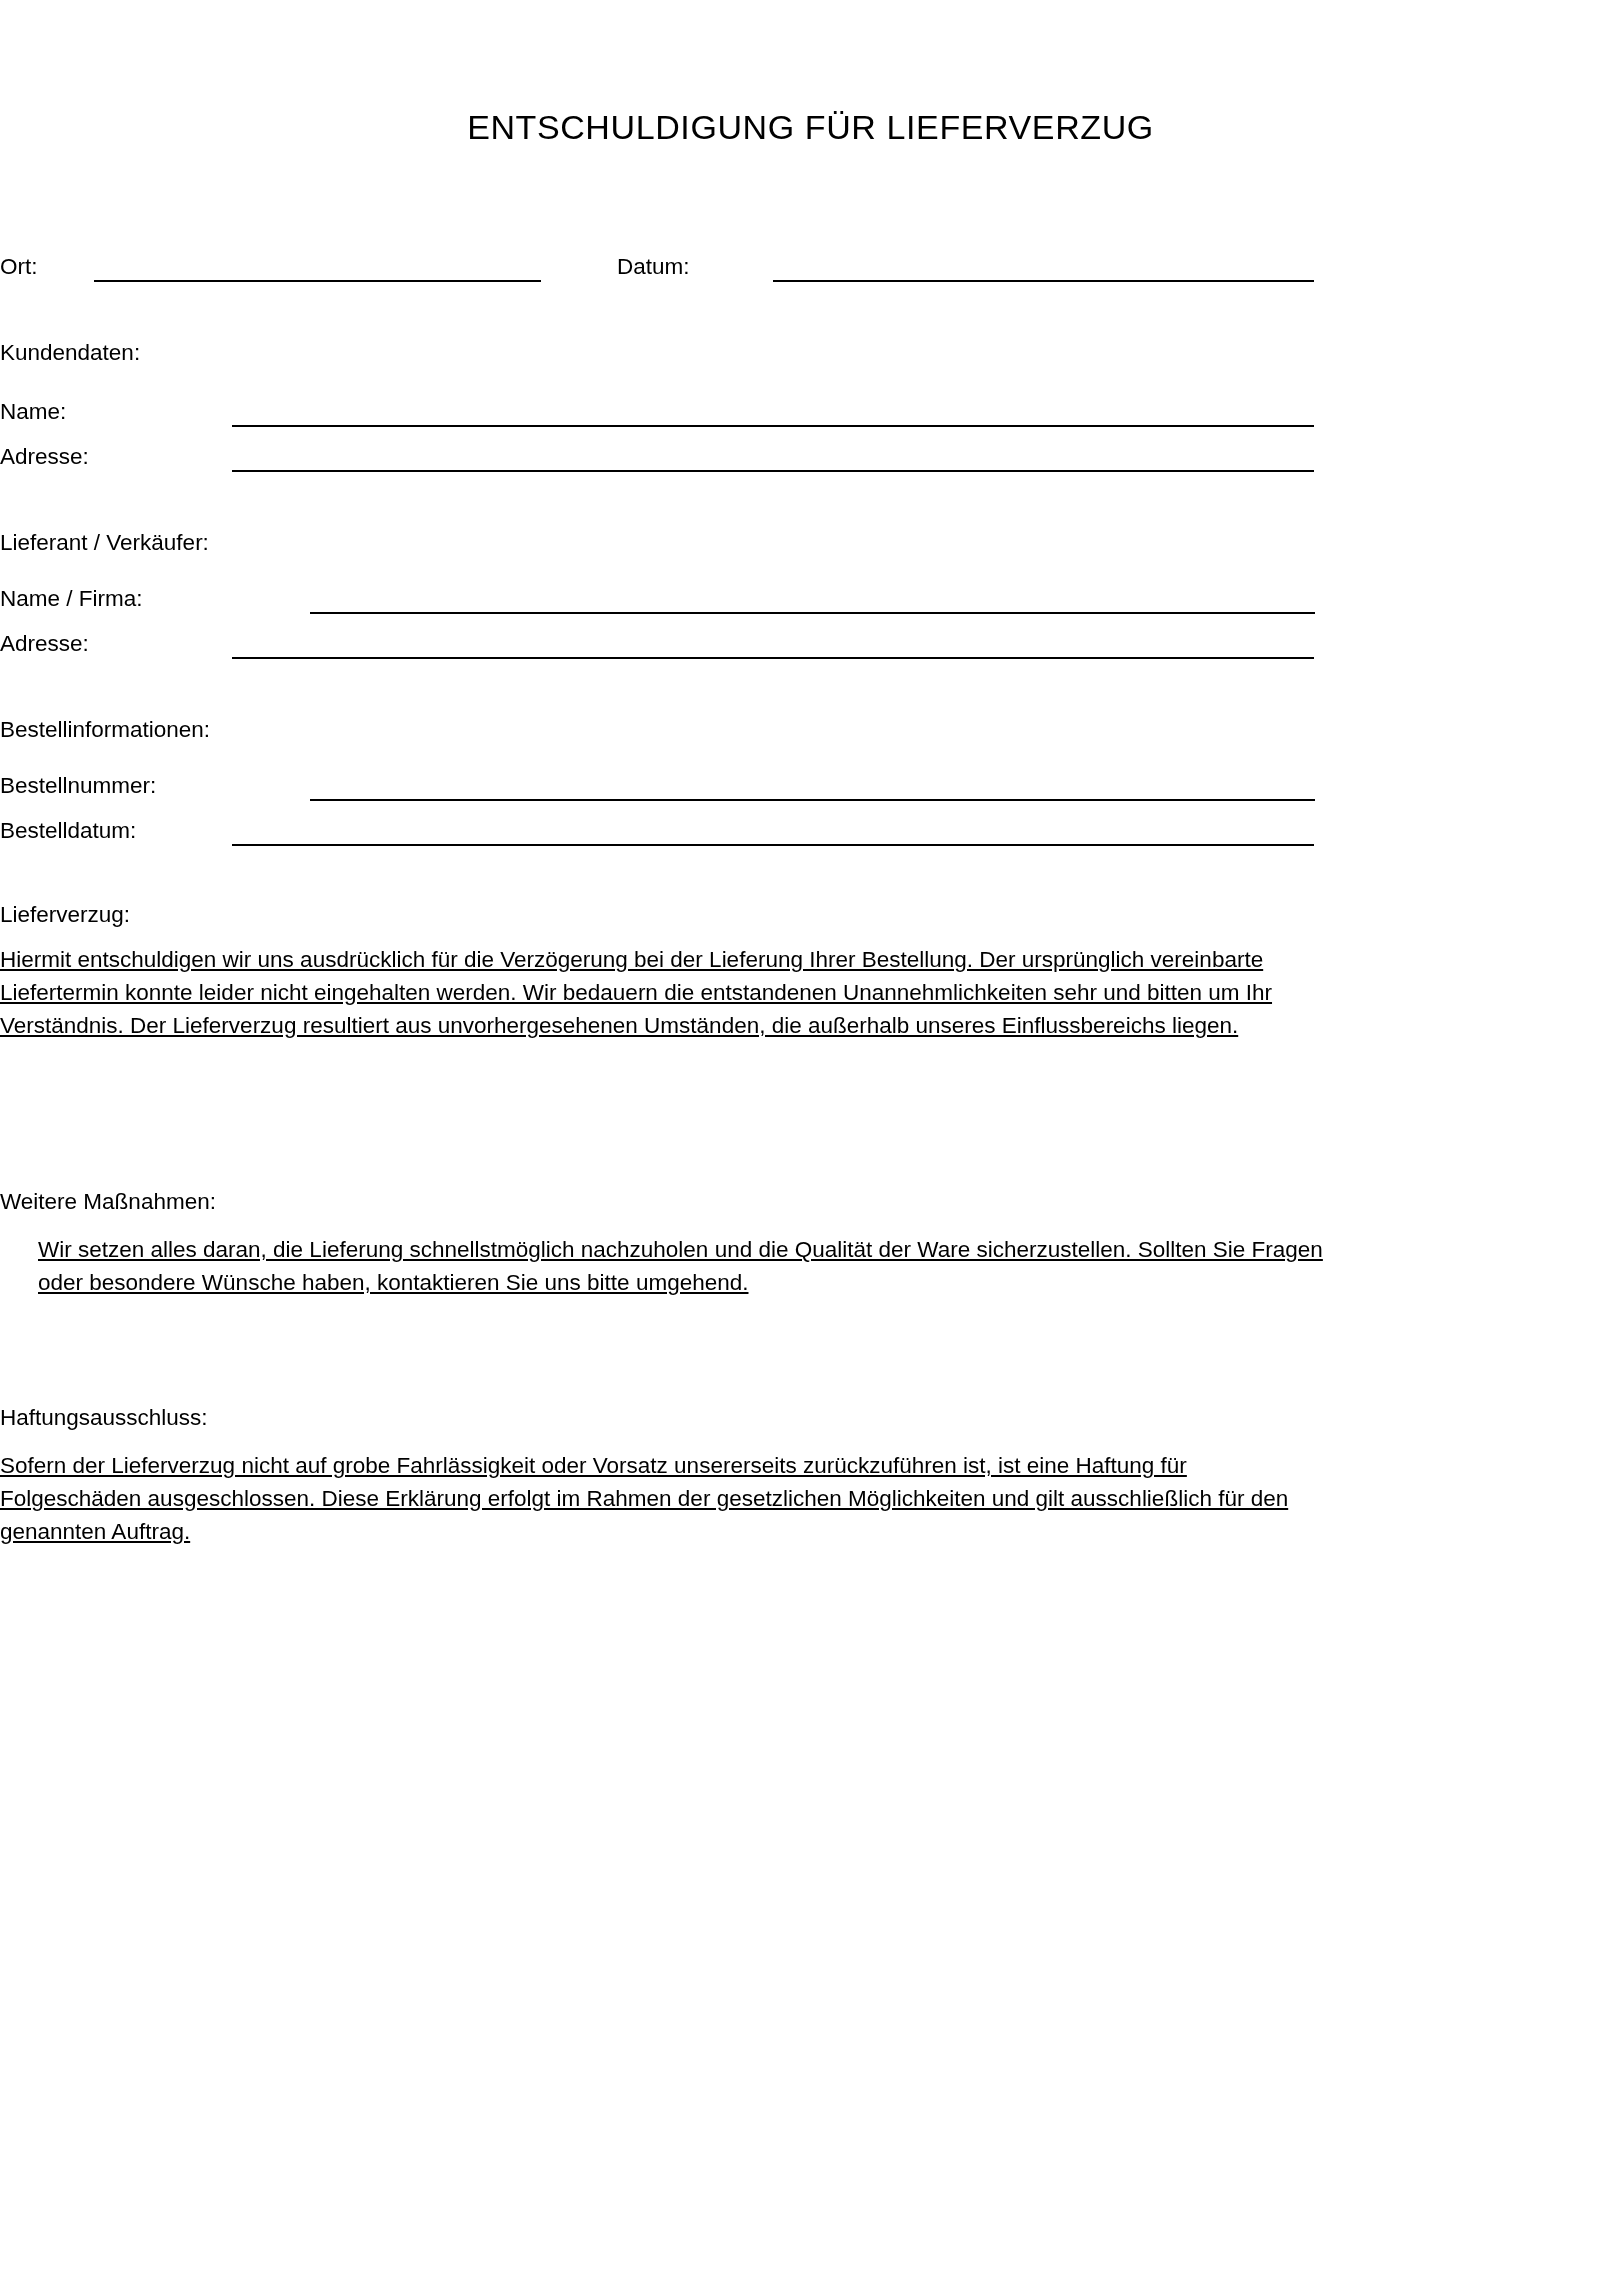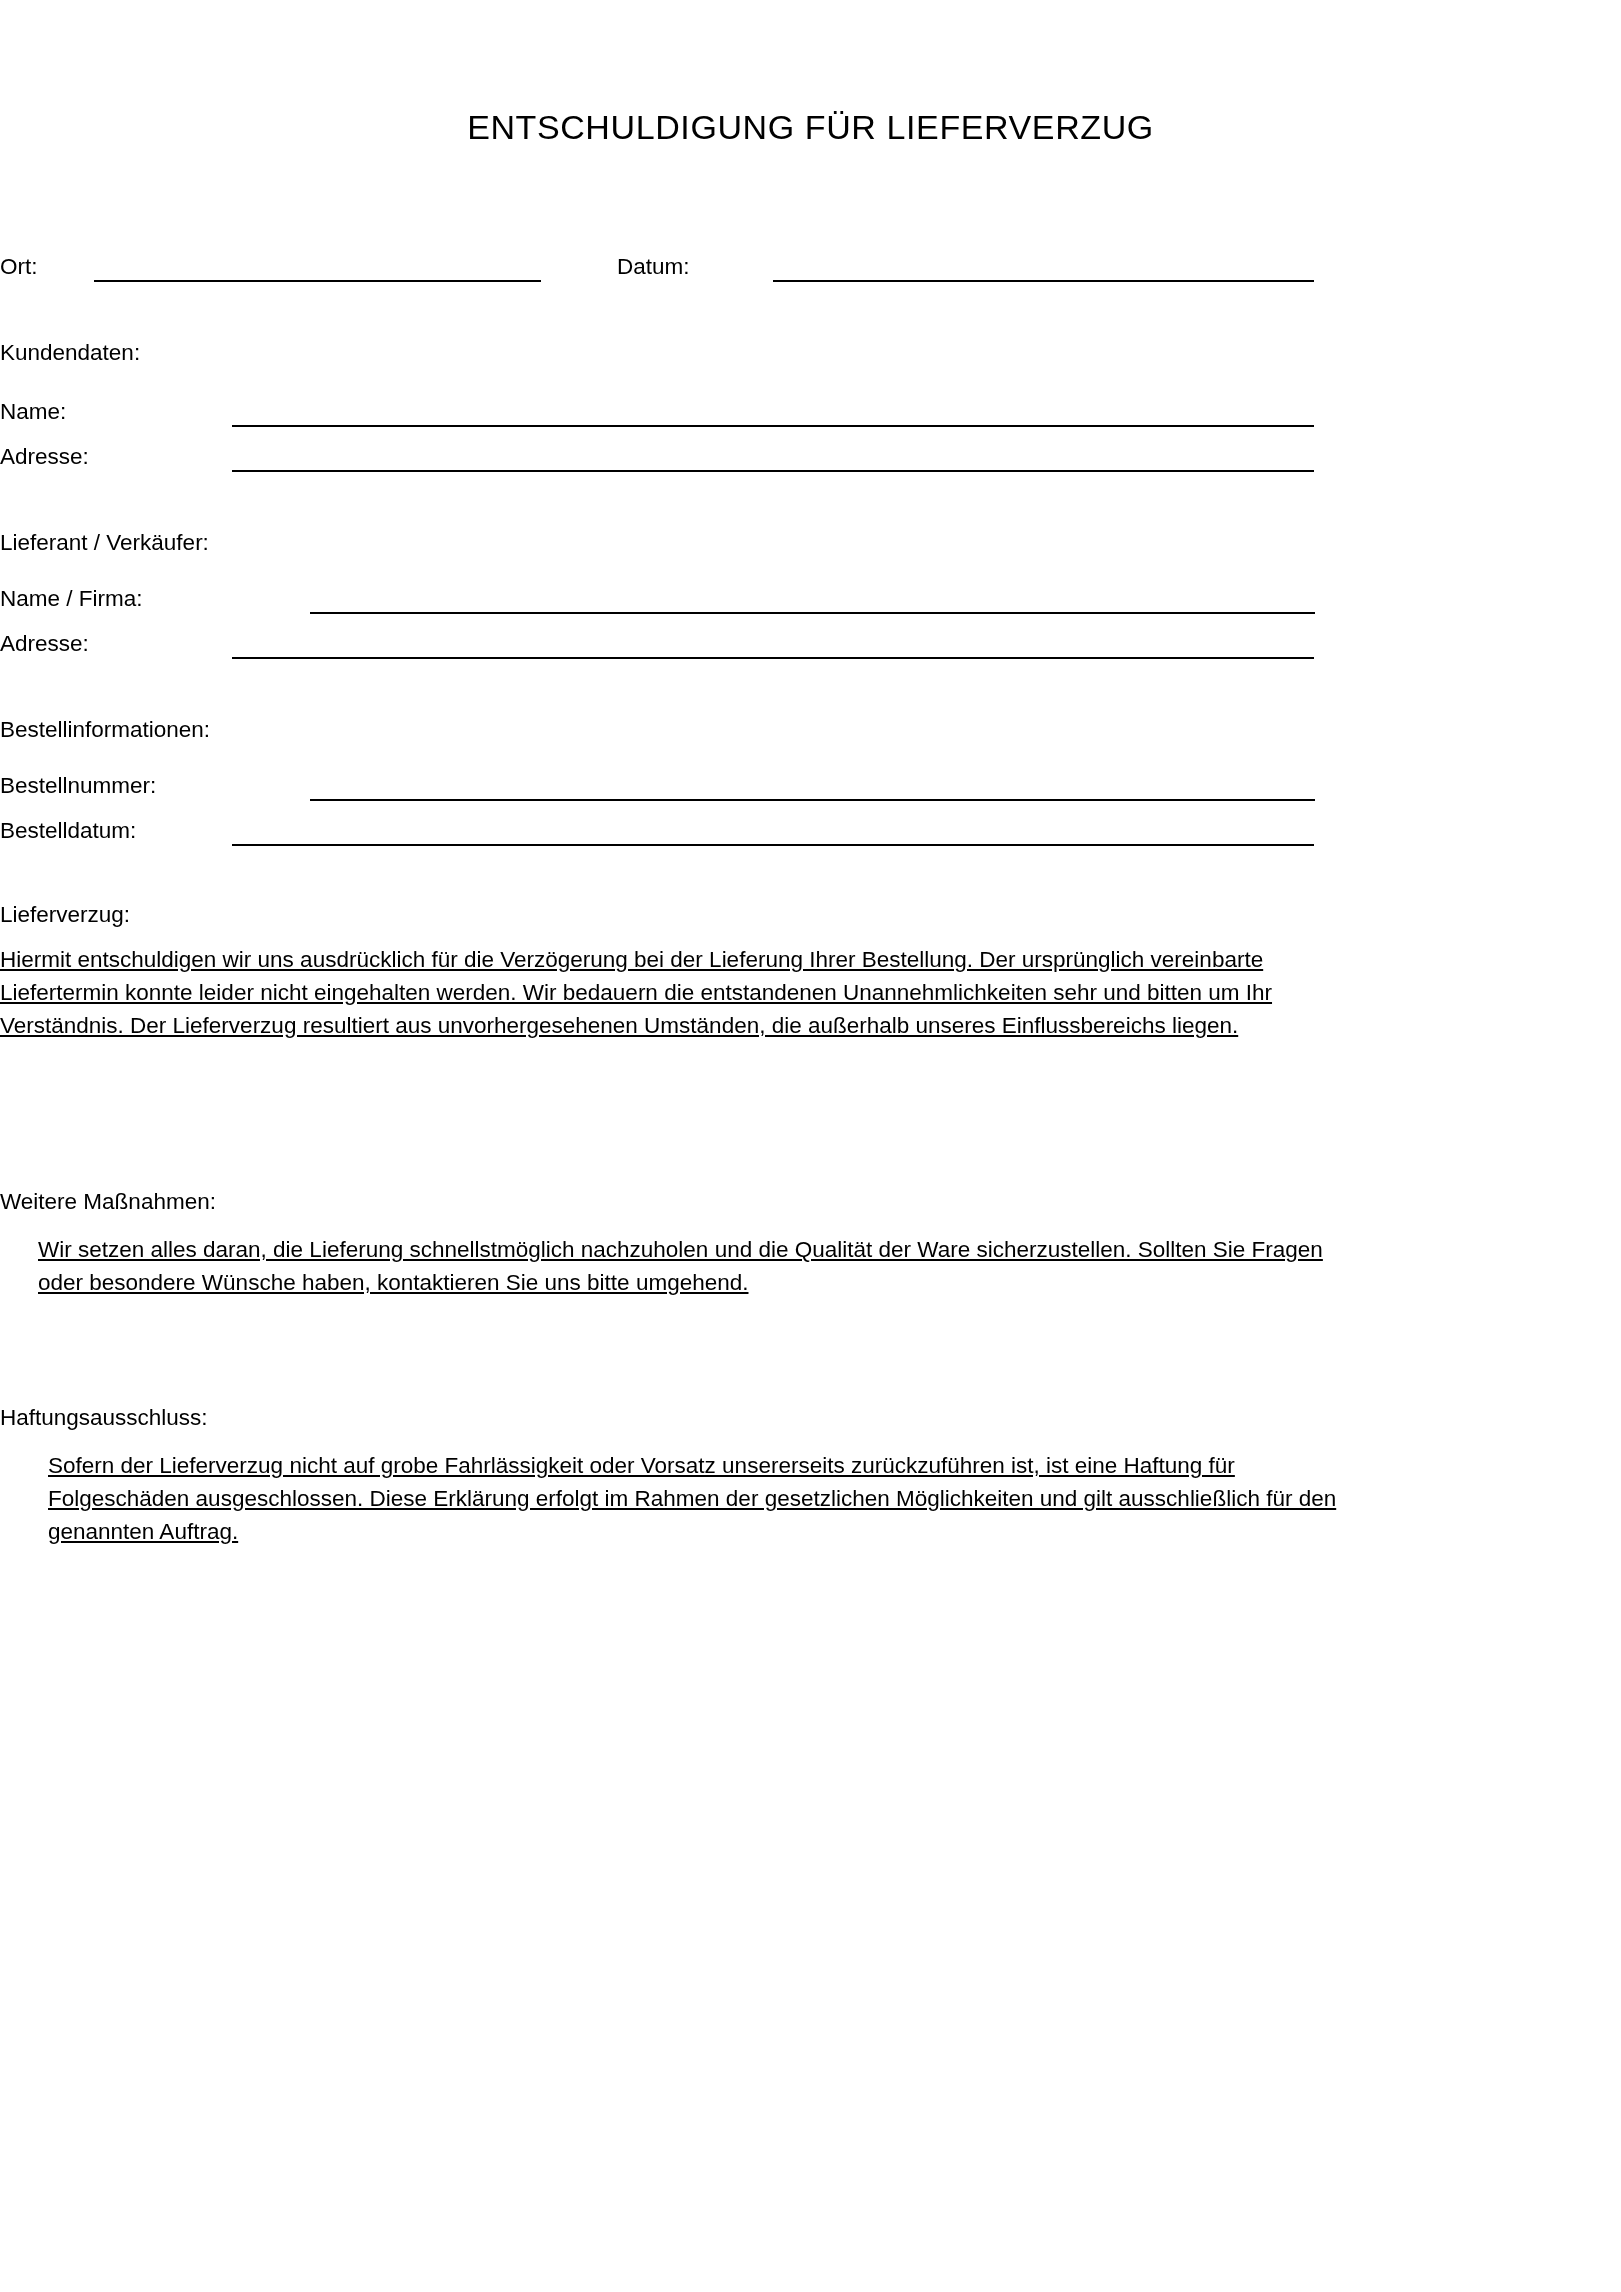--- a/index.html
+++ b/index.html
@@ -131,16 +131,16 @@
   <div class="section-head" style="top:901px;">Lieferverzug:</div>
 
   <div class="para" style="top:943px;">Hiermit entschuldigen wir uns ausdrücklich für die Verzögerung bei der Lieferung Ihrer Bestellung. Der ursprünglich vereinbarte Liefertermin konnte leider nicht eingehalten werden. Wir bedauern die entstandenen Unannehmlichkeiten sehr und bitten um Ihr Verständnis. Der Lieferverzug resultiert aus unvorhergesehenen Umständen, die außerhalb unseres Einflussbereichs liegen.</div>
 
   <div class="section-head" style="top:1188px;">Weitere Maßnahmen:</div>
 
   <div class="para" style="top:1233px;padding-left:38px;">Wir setzen alles daran, die Lieferung schnellstmöglich nachzuholen und die Qualität der Ware sicherzustellen. Sollten Sie Fragen oder besondere Wünsche haben, kontaktieren Sie uns bitte umgehend.</div>
 
   <div class="section-head" style="top:1404px;">Haftungsausschluss:</div>
 
-  <div class="para" style="top:1449px;margin-left:48px;">Sofern der Lieferverzug nicht auf grobe Fahrlässigkeit oder Vorsatz unsererseits zurückzuführen ist, ist eine Haftung für Folgeschäden ausgeschlossen. Diese Erklärung erfolgt im Rahmen der gesetzlichen Möglichkeiten und gilt ausschließlich für den genannten Auftrag.</div>
+  <div class="para" style="top:1449px;">Sofern der Lieferverzug nicht auf grobe Fahrlässigkeit oder Vorsatz unsererseits zurückzuführen ist, ist eine Haftung für Folgeschäden ausgeschlossen. Diese Erklärung erfolgt im Rahmen der gesetzlichen Möglichkeiten und gilt ausschließlich für den genannten Auftrag.</div>
 
 </div>
 
 
 </body></html>

